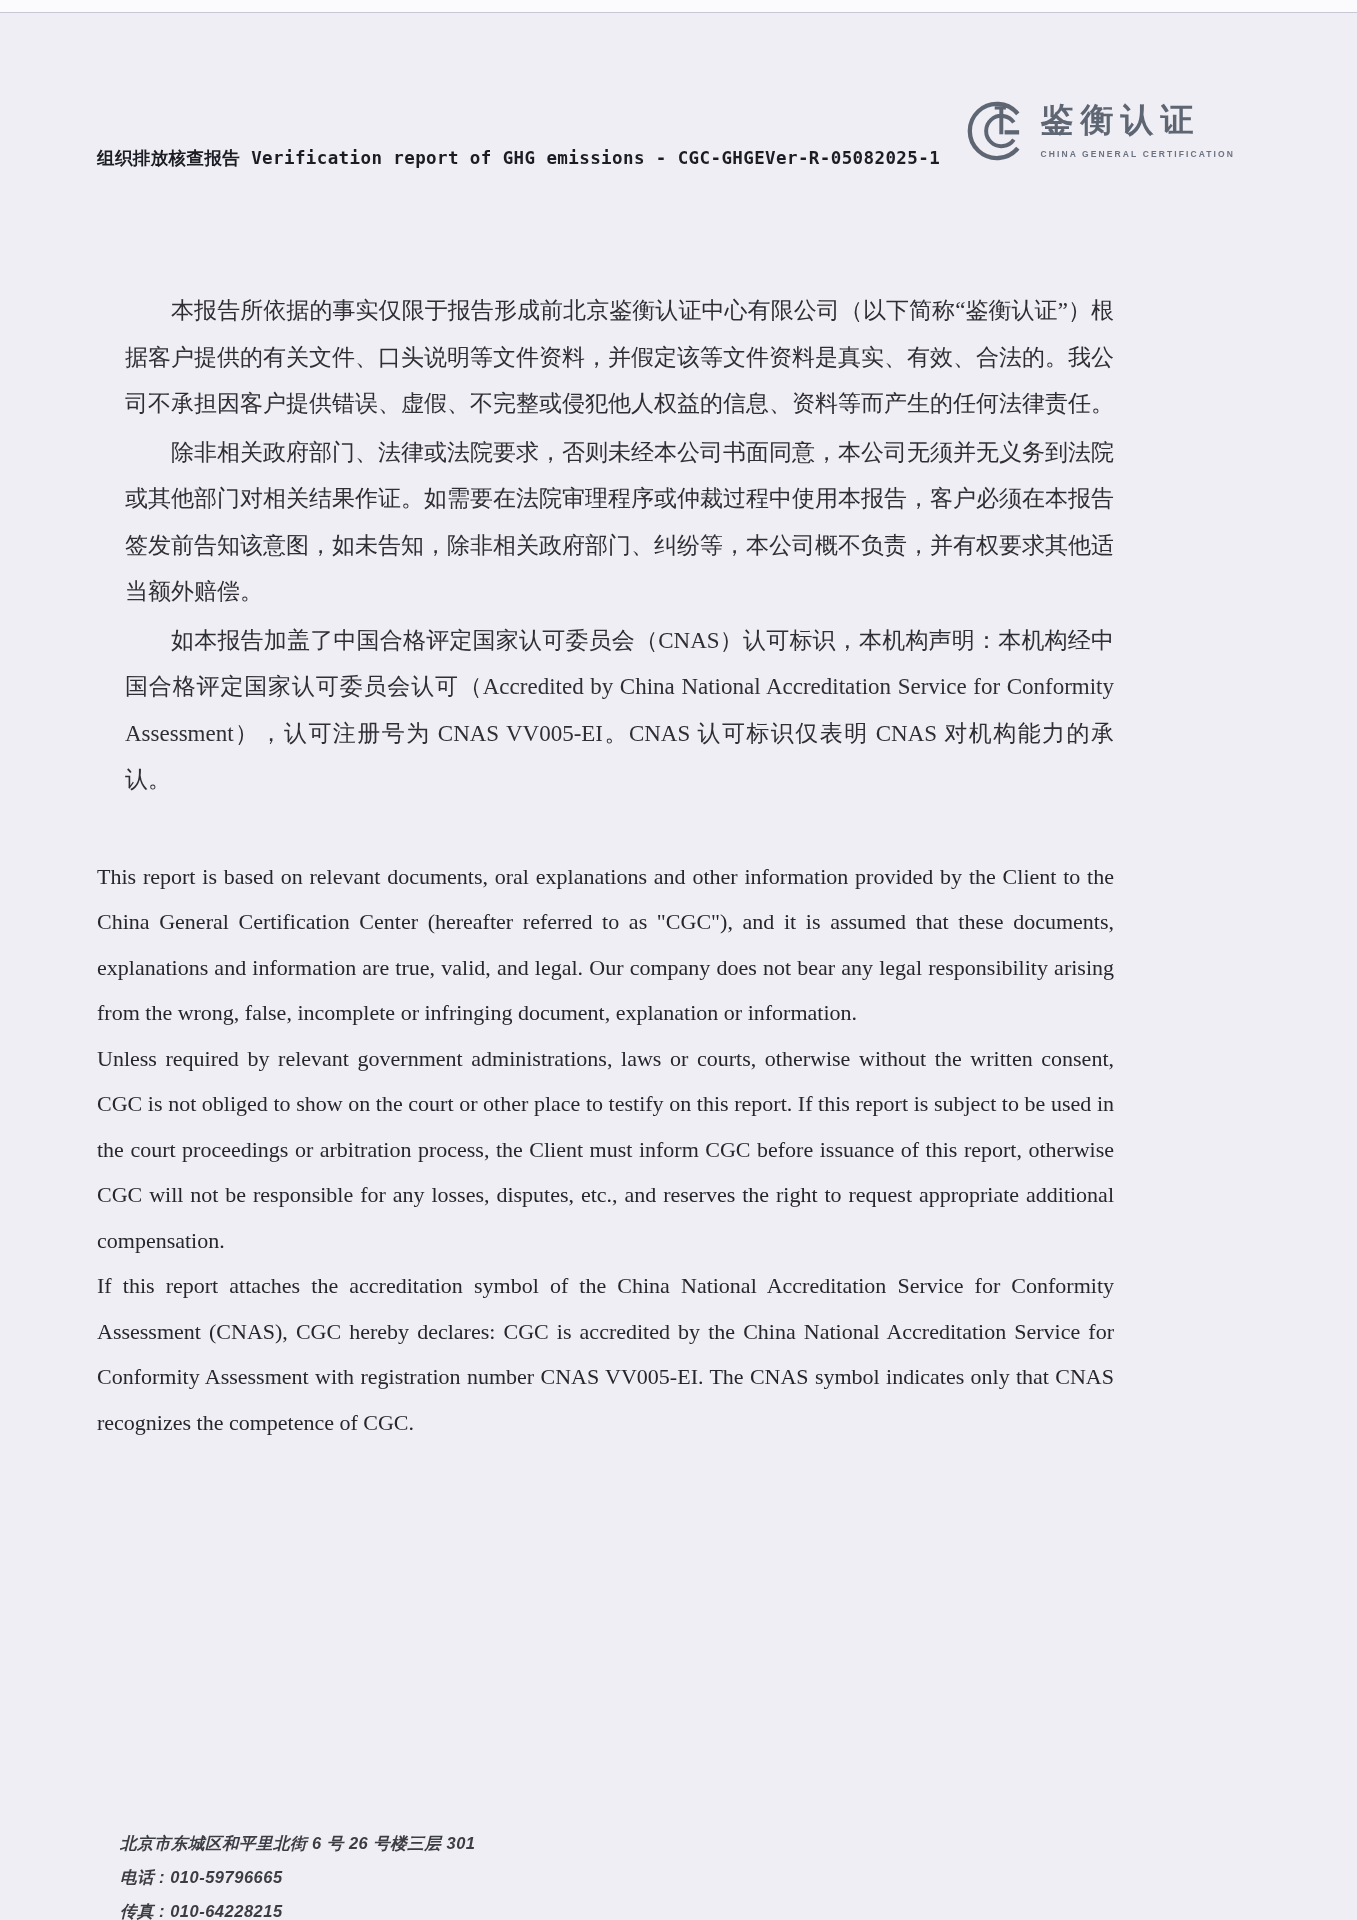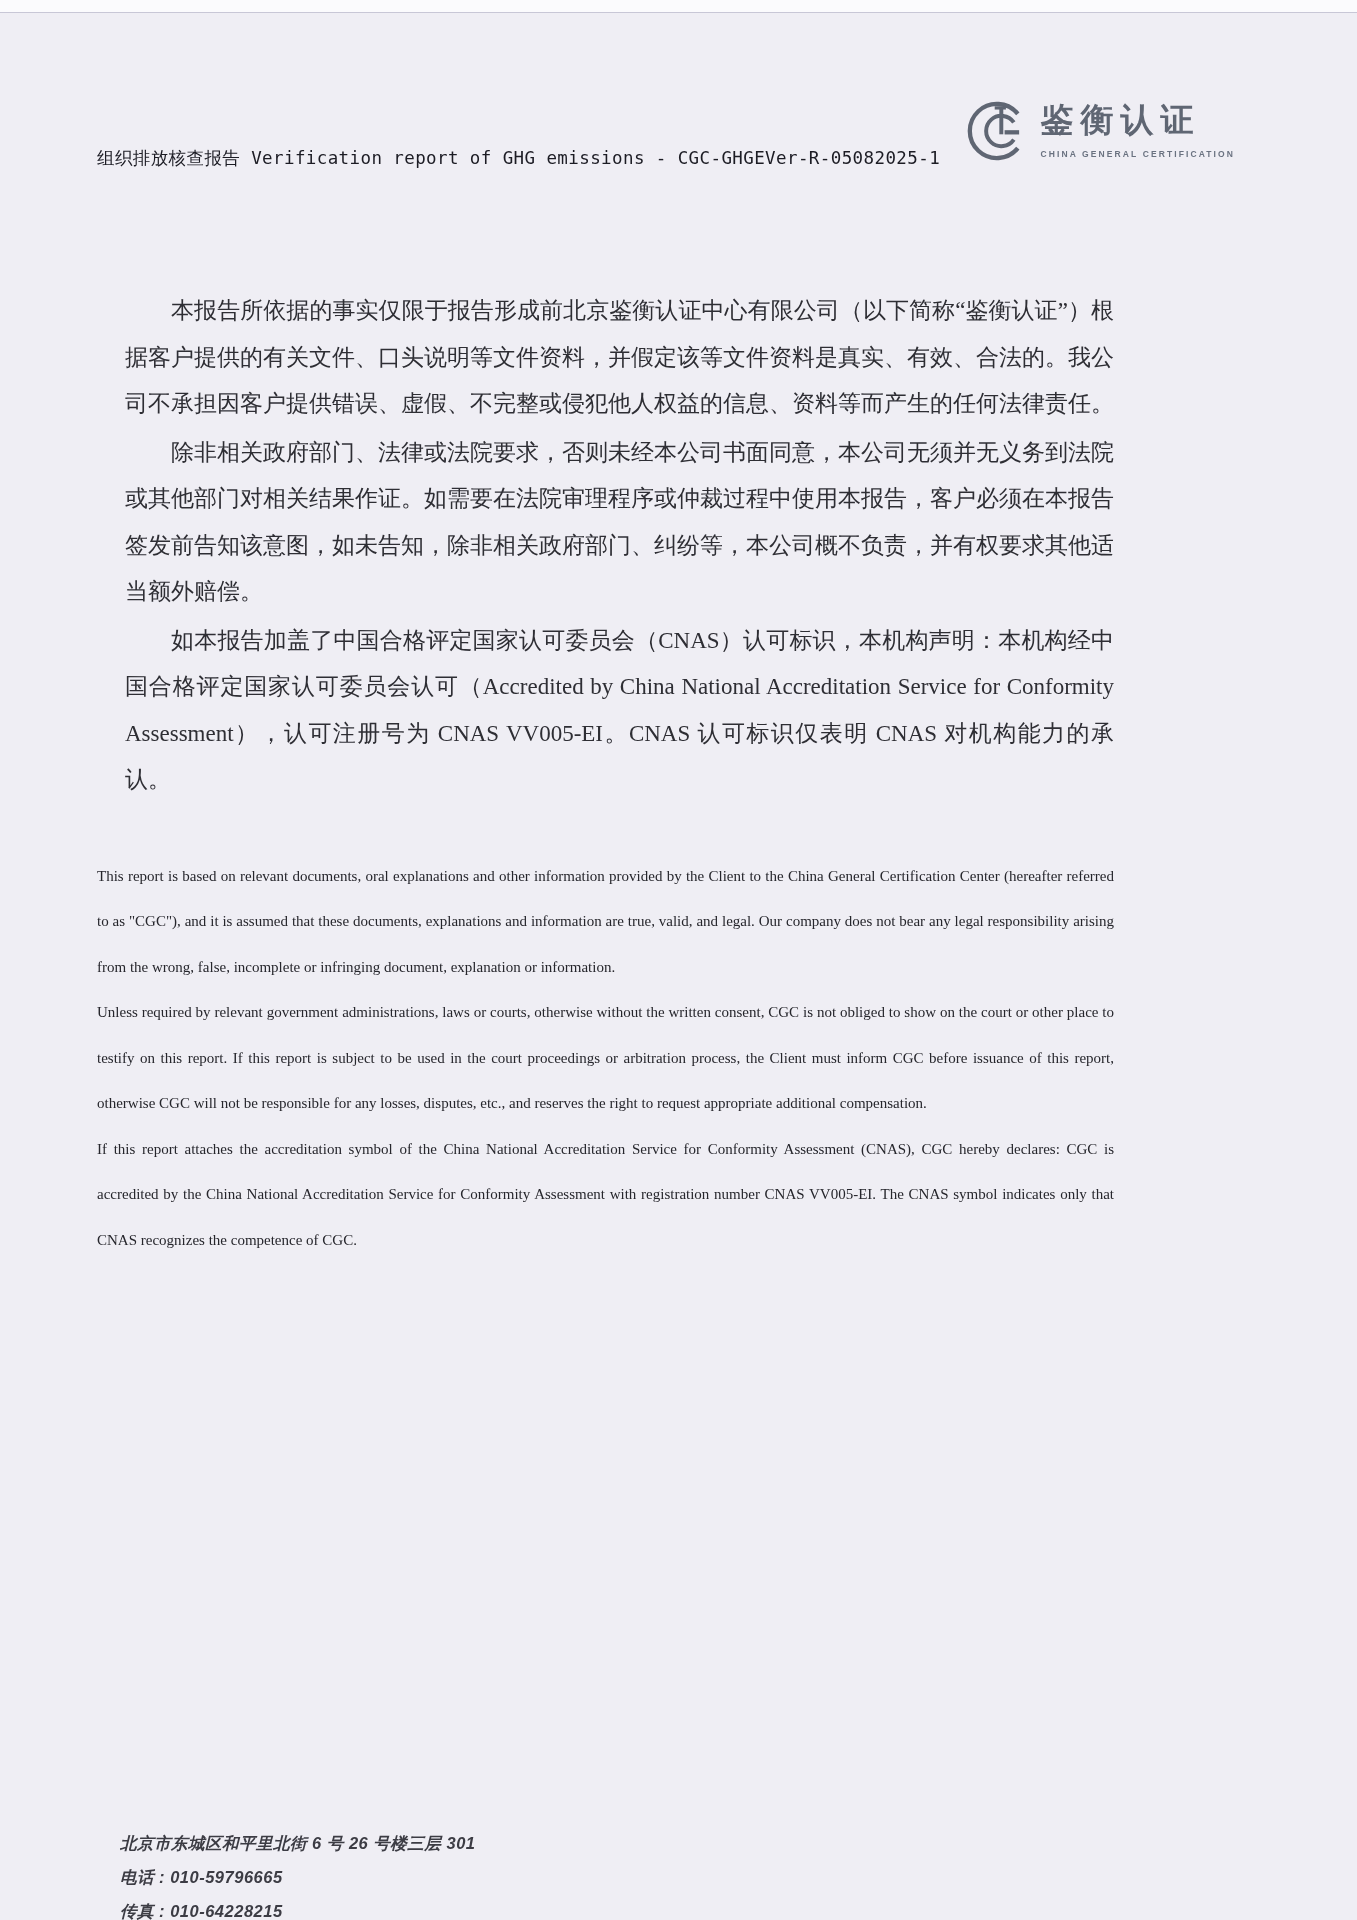--- a/index.html
+++ b/index.html
@@ -18,21 +18,21 @@
     top: 0; left: 0;
     width: 100%; height: 13px;
     background: #fbfbfd;
     border-bottom: 1px solid #c8c7d6;
   }
   .doc-header-title {
     position: absolute;
     left: 97px;
     top: 146px;
     font-family: "DejaVu Sans Mono", "Liberation Mono", monospace;
-    font-weight: normal;
+    font-weight: bold;
     font-size: 17.5px;
     letter-spacing: 0.4px;
     color: #1c1c24;
     white-space: nowrap;
   }
   .logo {
     position: absolute;
     top: 98px;
     right: 122px;
     display: flex;
@@ -71,21 +71,21 @@
     line-height: 46.5px;
     text-align: justify;
     text-justify: inter-character;
     text-indent: 2em;
     color: #2e2e34;
     margin-bottom: 2px;
     margin-left: 28px;
   }
   .en-block { margin-top: 50px; }
   .en-block p {
-    font-size: 15px;
+    font-size: 22px;
     line-height: 45.5px;
     text-align: justify;
     color: #26262c;
   }
   .doc-footer {
     position: absolute;
     left: 120px;
     top: 1826px;
     font-family: "Liberation Sans", "DejaVu Sans", sans-serif;
     font-weight: bold;

